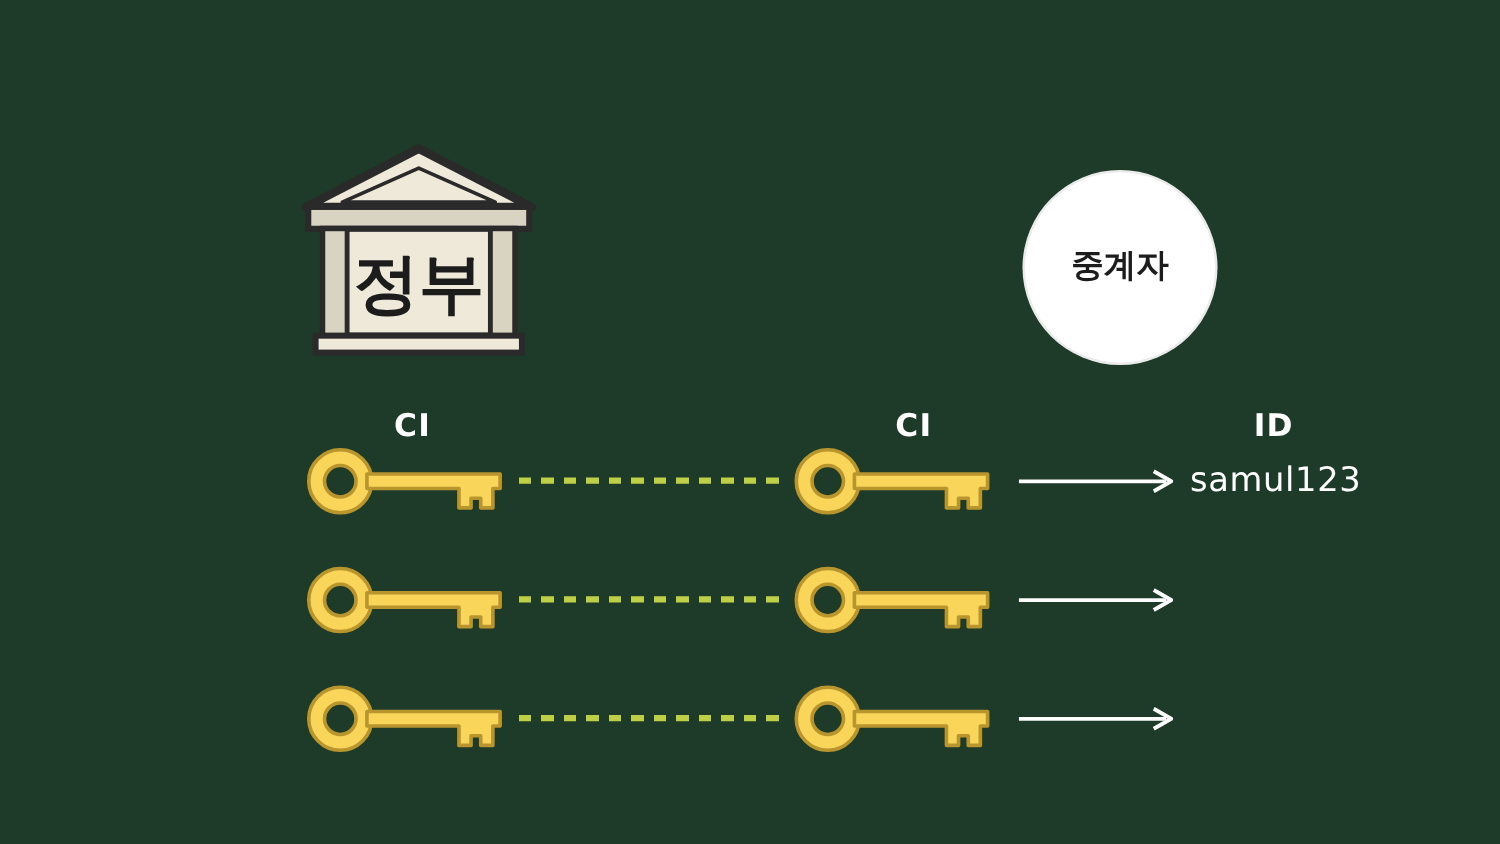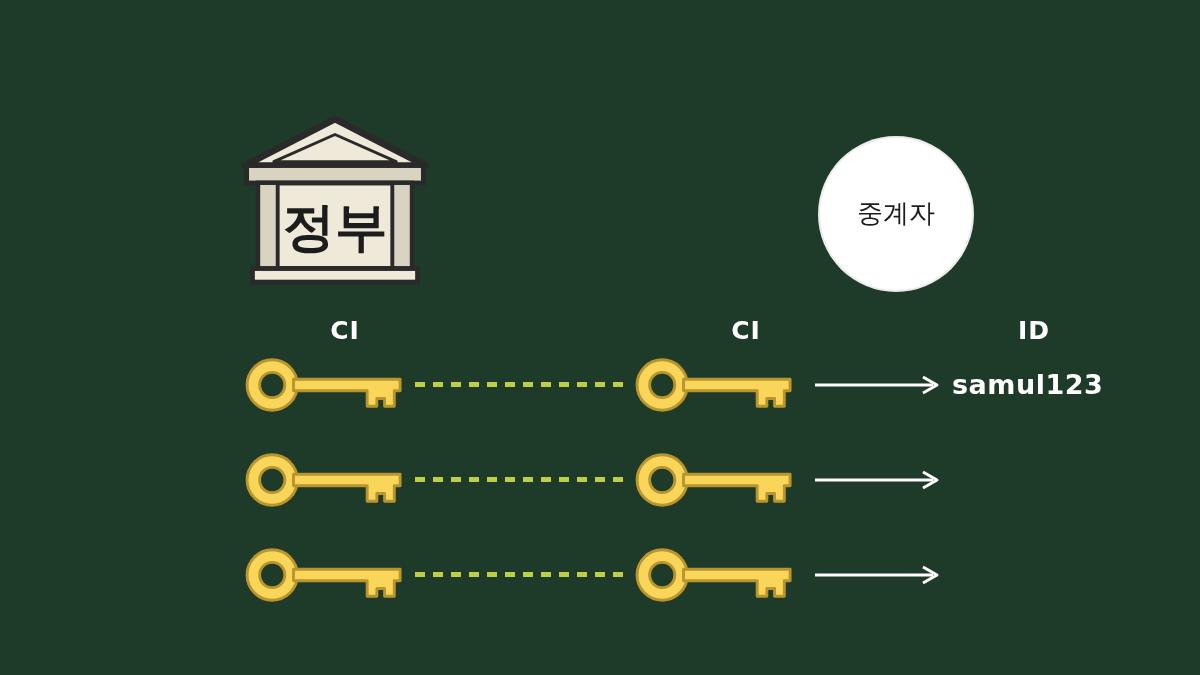--- a/index.html
+++ b/index.html
@@ -23,49 +23,48 @@
   .circle{
     position:absolute;left:818px;top:136px;width:156px;height:156px;
     background:var(--circle-bg,#ffffff);
     border-radius:50%;
     display:flex;flex-direction:column;align-items:center;justify-content:center;
     box-shadow:0 0 0 2px rgba(0,0,0,0.08) inset;
     text-align:center;
   }
   .circle .line{
     color:var(--text-dark,#1c1c1c);
-    font-weight:normal;font-size:26px;line-height:1.3;
+    font-weight:bold;font-size:26px;line-height:1.3;
   }
   
   .col-header{
-    position:absolute;top:316px;height:30px;
+    position:absolute;top:326px;height:30px;
     transform:translateX(-50%);
     color:var(--text-light,#ffffff);
     font-weight:bold;font-size:25px;line-height:30px;
     letter-spacing:1px;
-    margin-left:15px;
   }
   
   .row{position:absolute;left:0;width:1200px;height:62px;}
   .key{position:absolute;top:0;width:165px;height:62px;}
   .key-shape{fill:var(--key-fill,#f9d65a);stroke:var(--key-stroke,#b9952e);}
   .key.left{left:243px;}
   .key.right{left:633px;}
   .dash{
     position:absolute;left:415px;top:28px;width:210px;height:5px;
     background:repeating-linear-gradient(90deg,
       var(--dash,#becf45) 0px, var(--dash,#becf45) 10px,
       transparent 10px, transparent 18px);
   }
   .arrow{position:absolute;left:815px;top:19px;width:125px;height:24px;}
   .arrow-line{stroke:var(--arrow,#ffffff);fill:none;}
   .id-label{
     position:absolute;left:952px;top:0;height:62px;line-height:62px;
     color:var(--text-light,#ffffff);
-    font-weight:bold;font-size:27px;letter-spacing:0.5px;
+    font-weight:normal;font-size:27px;letter-spacing:0.5px;
   }
 </style>
 </head>
 <body>
 
 <div class="canvas">
 
   <svg class="building" viewBox="0 0 210 185" aria-hidden="true">
     <polygon class="b-fill" points="105,8 198,56 12,56" stroke-width="7" stroke-linejoin="round"></polygon>
     <polygon class="b-inner" points="105,24 168,52 42,52" stroke-width="3" stroke-linejoin="round"></polygon>

